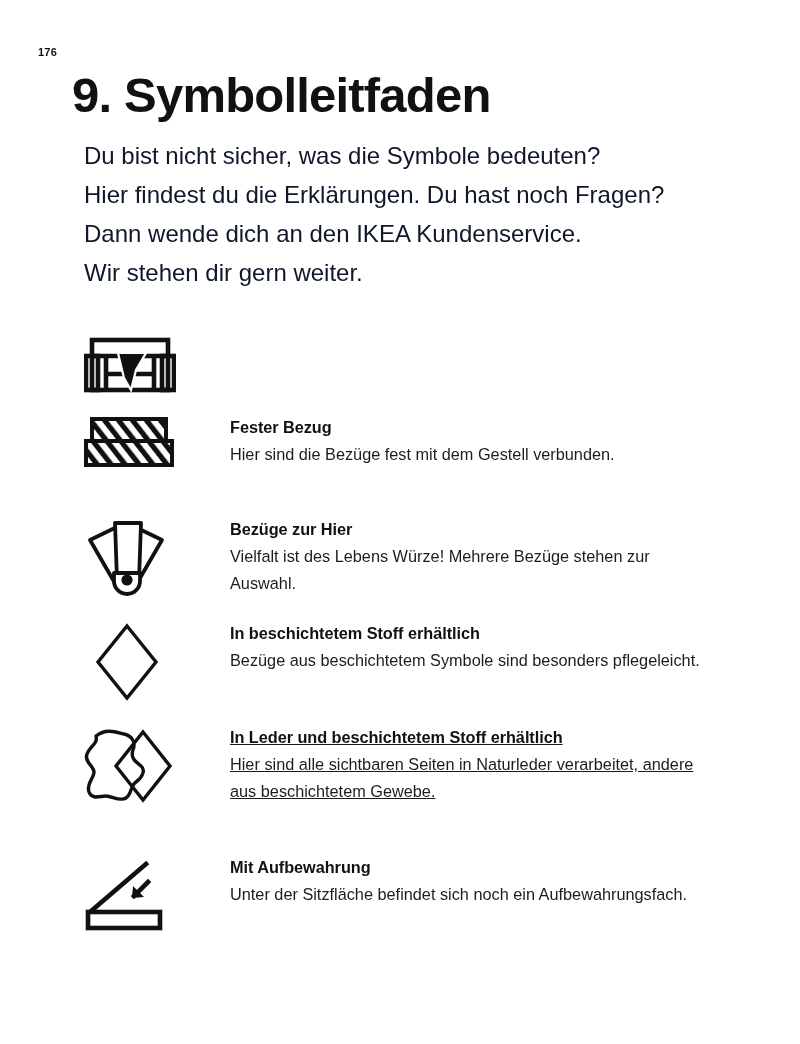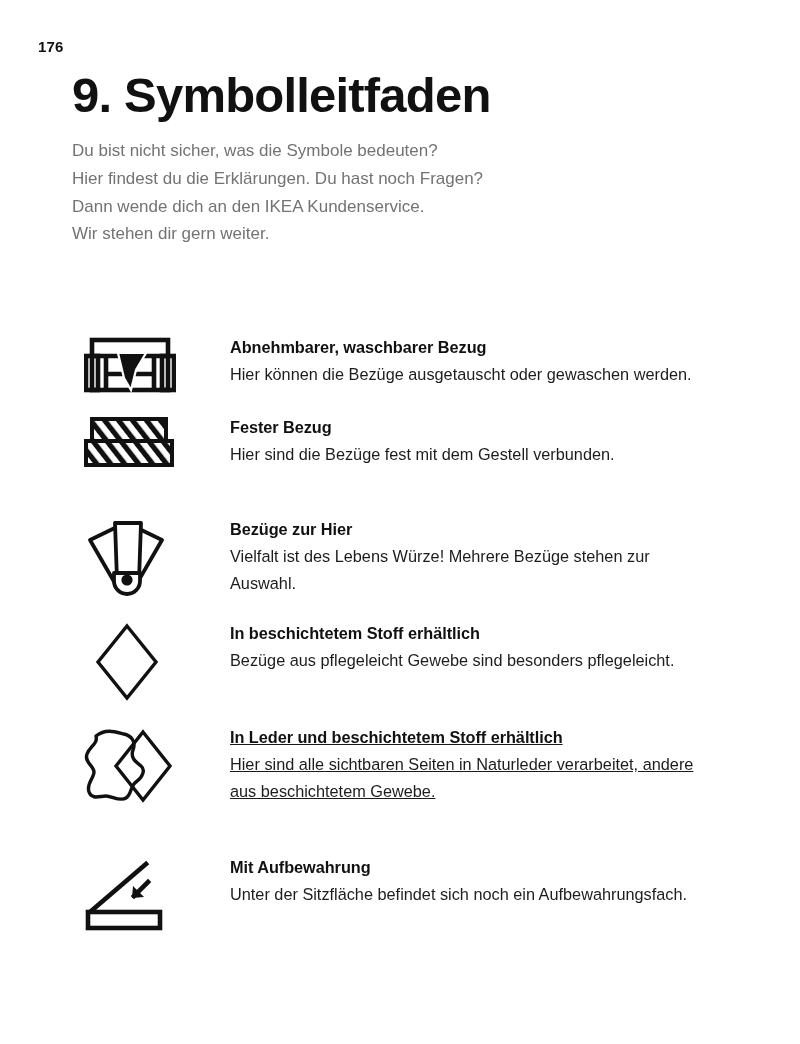--- a/index.html
+++ b/index.html
@@ -18,22 +18,22 @@
 
   .page {
     position: absolute;
     inset: 0;
     padding: 0;
   }
 
   .page-number {
     position: absolute;
     left: 38px;
-    top: 38px;
-    font-size: 15px;
+    top: 46px;
+    font-size: 11px;
     font-weight: bold;
     letter-spacing: 0.2px;
     color: #111111;
   }
 
   .content {
     position: absolute;
     left: 72px;
     top: 70px;
     width: 640px;
@@ -43,24 +43,24 @@
     font-size: 49px;
     font-weight: bold;
     letter-spacing: -0.8px;
     line-height: 1.05;
     margin: 0 0 16px 0;
     color: #111111;
     white-space: nowrap;
   }
 
   .intro {
-    font-size: 17px;
+    font-size: 24px;
     line-height: 1.62;
-    color: #737373;
-    margin: 0;
+    color: #0f172a;
+    margin: 12px;
   }
   .intro div { white-space: nowrap; }
 
   .symbol-list {
     position: absolute;
     left: 84px;
     top: 332px;
     width: 640px;
   }
 
@@ -133,24 +133,20 @@
             <path d="M22 20 V54"></path>
             <path d="M70 20 V54"></path>
             <path d="M22 38 H70"></path>
           </g>
           <g fill="none" stroke="#111111" stroke-width="4.6">
             <rect x="2" y="20" width="12" height="34"></rect>
             <rect x="78" y="20" width="12" height="34"></rect>
           </g>
           <path d="M34 17 L62 17 L52 34 L47 54 L40 42 Z" fill="#111111" stroke="#ffffff" stroke-width="2.2"></path>
         </svg>
-      </div>
-      <div class="text-cell">
-        <p class="symbol-heading">Abnehmbarer, waschbarer Bezug</p>
-        <p class="symbol-desc">Hier können die Bezüge ausgetauscht oder gewaschen werden.</p>
       </div>
     </div>
 
     <div class="symbol-row" style="margin-bottom:46px;">
       <div class="icon-cell">
         <svg width="92" height="52" viewBox="0 0 92 52">
           <defs>
             <pattern id="hatch-a" width="11" height="11" patternUnits="userSpaceOnUse" patternTransform="rotate(-38)">
               <rect width="11" height="11" fill="#ffffff"></rect>
               <rect width="5.2" height="11" fill="#111111"></rect>
@@ -185,21 +181,21 @@
     </div>
 
     <div class="symbol-row" style="margin-bottom:20px;">
       <div class="icon-cell">
         <svg width="86" height="80" viewBox="0 0 86 80">
           <path d="M43 4 L72 40 L43 76 L14 40 Z" fill="none" stroke="#111111" stroke-width="3.4" stroke-linejoin="miter"></path>
         </svg>
       </div>
       <div class="text-cell">
         <p class="symbol-heading">In beschichtetem Stoff erhältlich</p>
-        <p class="symbol-desc">Bezüge aus pflegeleicht Gewebe sind besonders pflegeleicht.</p>
+        <p class="symbol-desc">Bezüge aus beschichtetem Symbole sind besonders pflegeleicht.</p>
       </div>
     </div>
 
     <div class="symbol-row" style="margin-bottom:46px;text-decoration:underline;">
       <div class="icon-cell">
         <svg width="90" height="80" viewBox="0 0 90 80">
           <path d="M12 10 C22 2 32 6 40 8 C48 10 52 16 49 24 C46 32 52 36 57 40 C62 44 58 52 52 56 C46 60 48 68 42 72 C36 76 28 70 22 70 C16 70 8 74 5 66 C2 58 10 52 10 46 C10 40 0 36 3 28 C6 20 14 18 12 10 Z" fill="#ffffff" stroke="#111111" stroke-width="3.4" stroke-linejoin="round"></path>
           <path d="M59 6 L86 40 L59 74 L32 40 Z" fill="none" stroke="#111111" stroke-width="3.4" stroke-linejoin="miter"></path>
         </svg>
       </div>

